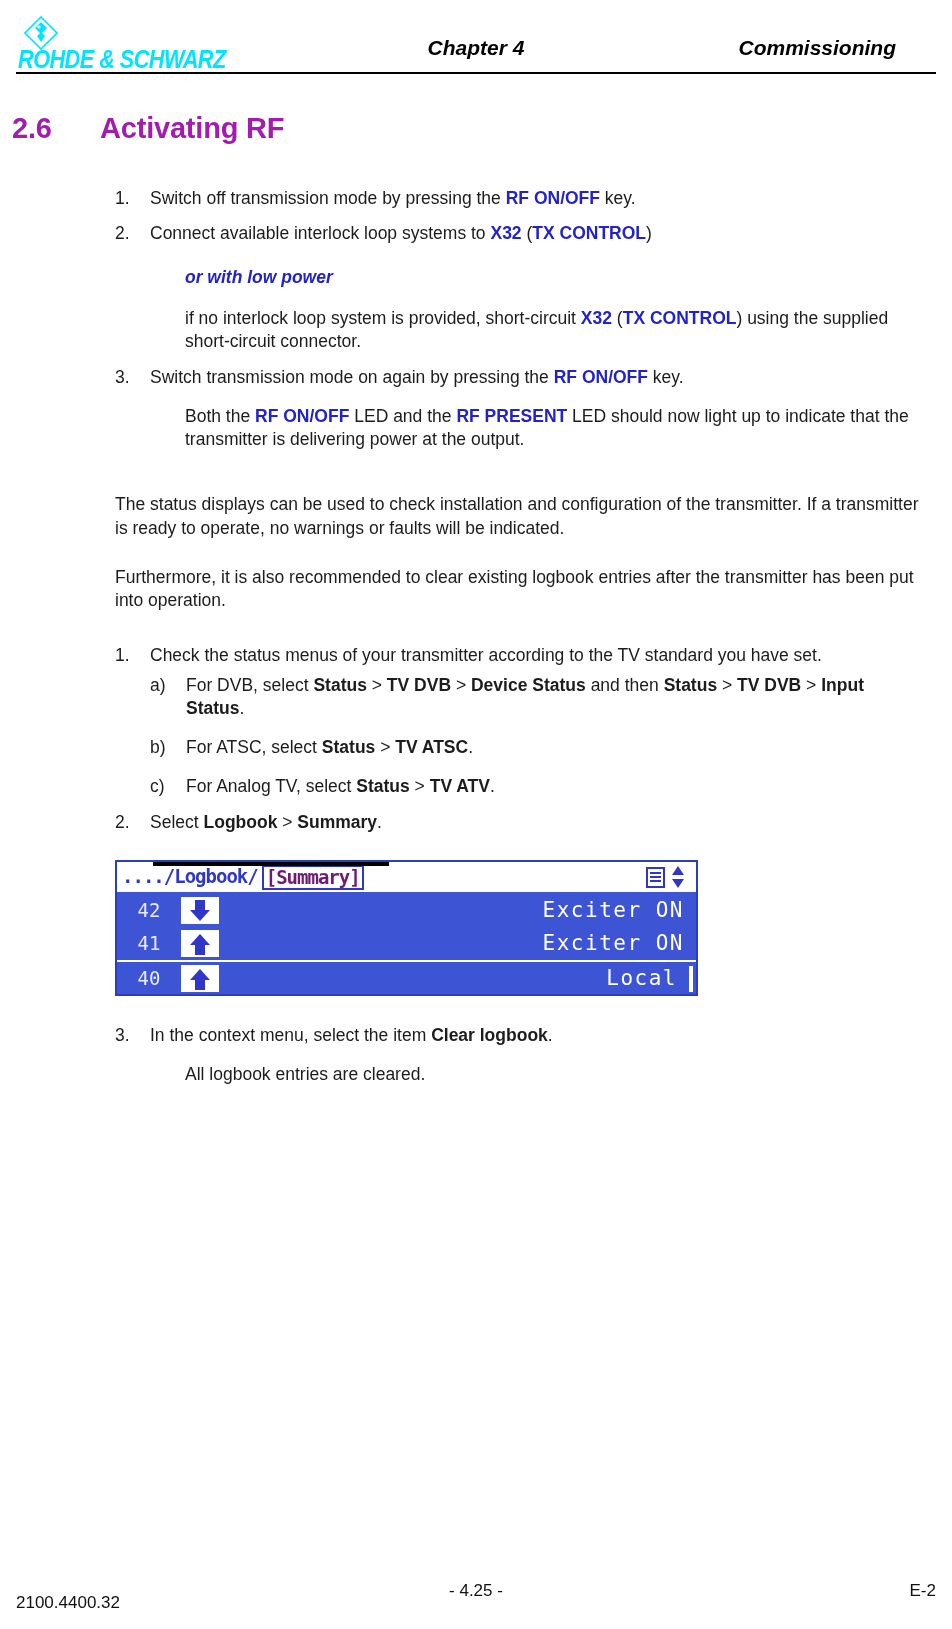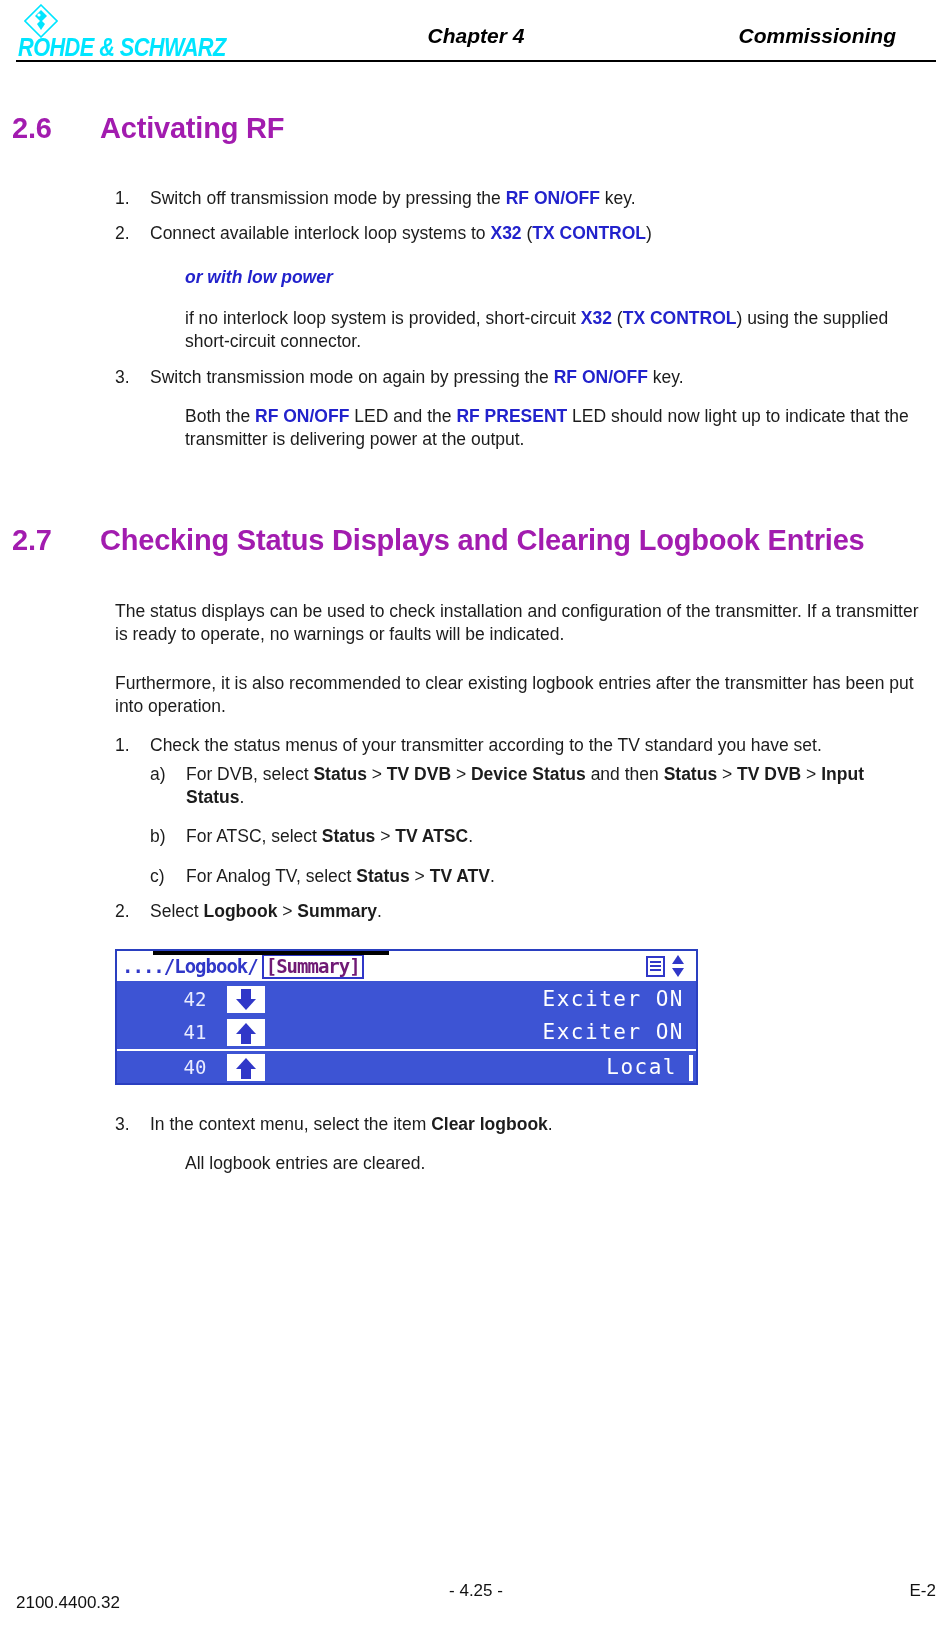--- a/index.html
+++ b/index.html
@@ -20,21 +20,21 @@
     position: relative;
     width: 952px;
     height: 1629px;
     box-sizing: border-box;
   }
 
   
   .page-header {
     position: absolute;
     left: 0;
-    top: 0;
+    top: 12px;
     width: 916px;
     height: 64px;
   }
   .logo-block {
     position: absolute;
     left: 18px;
     top: 4px;
     width: 230px;
     height: 54px;
   }
@@ -281,21 +281,20 @@
   .lcd-rows { position: relative; }
   .lcd-row {
     position: relative;
     height: 33px;
     display: flex;
     align-items: center;
     color: #ffffff;
     font-family: "DejaVu Sans Mono", monospace;
     font-size: 20px;
     letter-spacing: 0px;
-    padding-left: 46px;
   }
   .lcd-row.sep {
     border-top: 2px solid #ffffff;
   }
   .lcd-row .idx {
     width: 64px;
     text-align: center;
     font-size: 19px;
     color: #e9ecff;
   }
@@ -420,29 +419,25 @@
         <li>
           <span class="marker">3.</span>
           <span><span>Switch transmission mode on again by pressing the </span><span class="blue">RF ON/OFF</span><span> key.</span></span>
 
           <div class="cont" style="margin-top:16px;"><span>Both the </span><span class="blue">RF ON/OFF</span><span> LED and the </span><span class="blue">RF PRESENT</span><span> LED should now light up to indicate that the transmitter is delivering power at the output.</span></div>
         </li>
 
       </ol>
     </div>
 
-    <h2 class="h2 sec-27" style="margin-top:72px;">
-      <span class="num">2.7</span>
-      <span class="ttl">Checking Status Displays and Clearing Logbook Entries</span>
-    </h2>
 
     <div class="body-block" style="margin-top:42px;">
 
       <p class="para">The status displays can be used to check installation and configuration of the transmitter. If a transmitter is ready to operate, no warnings or faults will be indicated.</p>
-      <p class="para" style="margin-top:26px;margin-bottom:15px;">Furthermore, it is also recommended to clear existing logbook entries after the transmitter has been put into operation.</p>
+      <p class="para" style="margin-top:26px;margin-bottom:32px;">Furthermore, it is also recommended to clear existing logbook entries after the transmitter has been put into operation.</p>
 
       <ol class="num-list">
 
         <li>
           <span class="marker">1.</span>
           <span>Check the status menus of your transmitter according to the TV standard you have set.</span>
 
           <ol class="alpha-list">
             <li>
               <span class="marker">a)</span>

